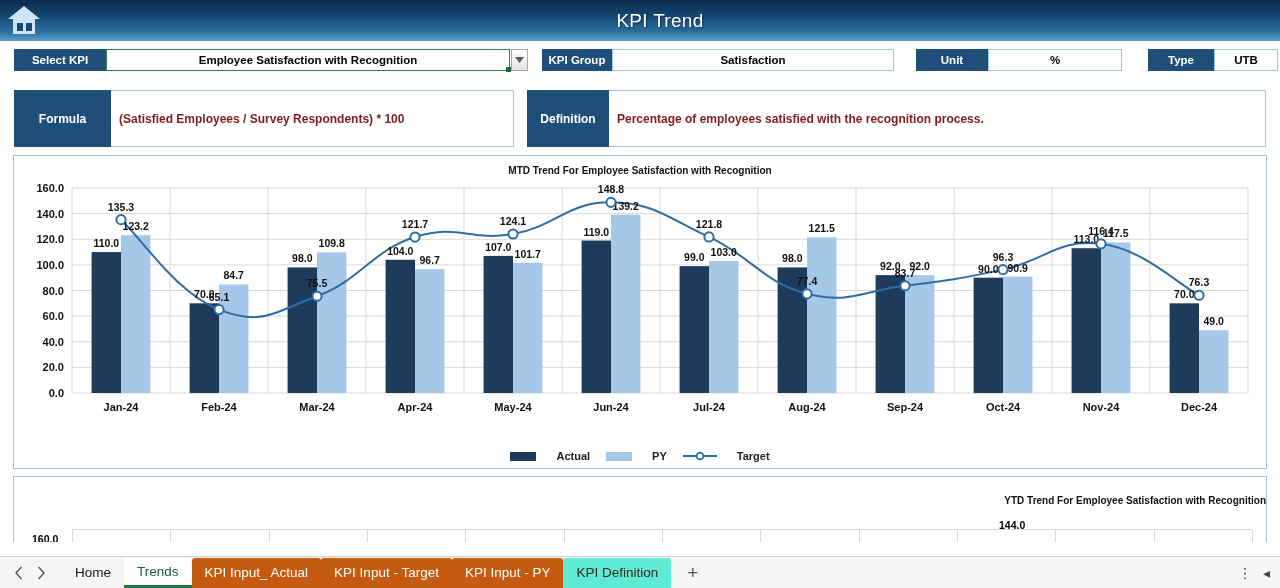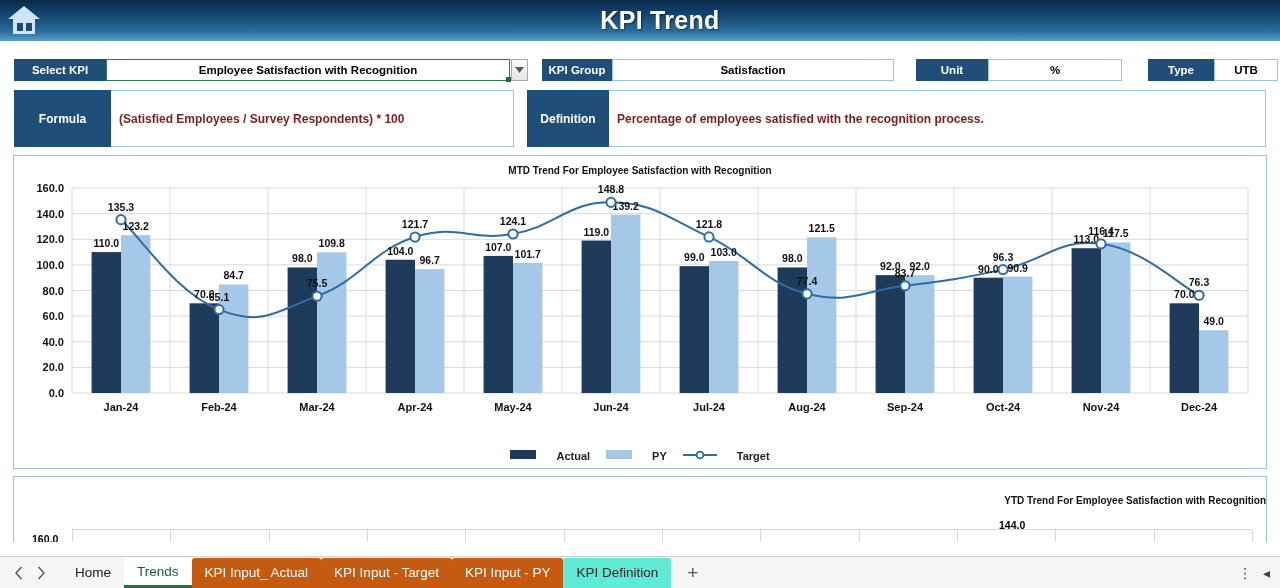--- a/index.html
+++ b/index.html
@@ -13,30 +13,30 @@
   
   .titlebar {
     position: relative;
     height: 41px;
     background: linear-gradient(to bottom, #0a2a4a 0%, #14456f 35%, #2b6f9e 78%, #5b9fc9 100%);
     display: flex; align-items: center; justify-content: center;
   }
   .home-icon { position: absolute; left: 6px; top: 2px; width: 36px; height: 36px; }
   .app-title {
     color: #ffffff;
-    font-size: 25px;
-    font-weight: bold;
+    font-size: 19px;
+    font-weight: normal;
     letter-spacing: .3px;
     text-shadow: 1px 1px 2px rgba(0,0,0,.45);
     margin-left: 40px;
   }
 
   
   .controls {
-    display: flex; align-items: flex-end;
+    display: flex; align-items: flex-start;
     padding: 8px 14px 0 14px;
     gap: 0;
     height: 40px;
   }
   .ctl { display: flex; align-items: center; height: 22px; }
   .ctl-label {
     background: #1f4e79;
     color: #ffffff;
     font-size: 11.5px; font-weight: bold;
     display: flex; align-items: center; justify-content: center;
@@ -121,21 +121,21 @@
     padding-top: 9px;
   }
   .plot-wrap { position: relative; height: 260px; }
   .chart-svg { display: block; }
 
   .legend {
     position: absolute; bottom: 6px; left: 0; right: 0;
     display: flex; justify-content: center; align-items: center; gap: 16px;
     font-size: 11px; font-weight: bold; color: #222;
   }
-  .legend-item { display:flex; align-items:flex-start; gap:20px; }
+  .legend-item { display:flex; align-items:center; gap:20px; }
   .legend-swatch { width: 26px; height: 9px; display:inline-block; }
   .legend-line { width: 34px; height: 10px; display:inline-block; }
 
   
   .ytd-panel {
     margin: 7px 13px 0 13px;
     border: 1px solid #9dc3e6;
     border-bottom: none;
     background: #fff;
     height: 66px;

